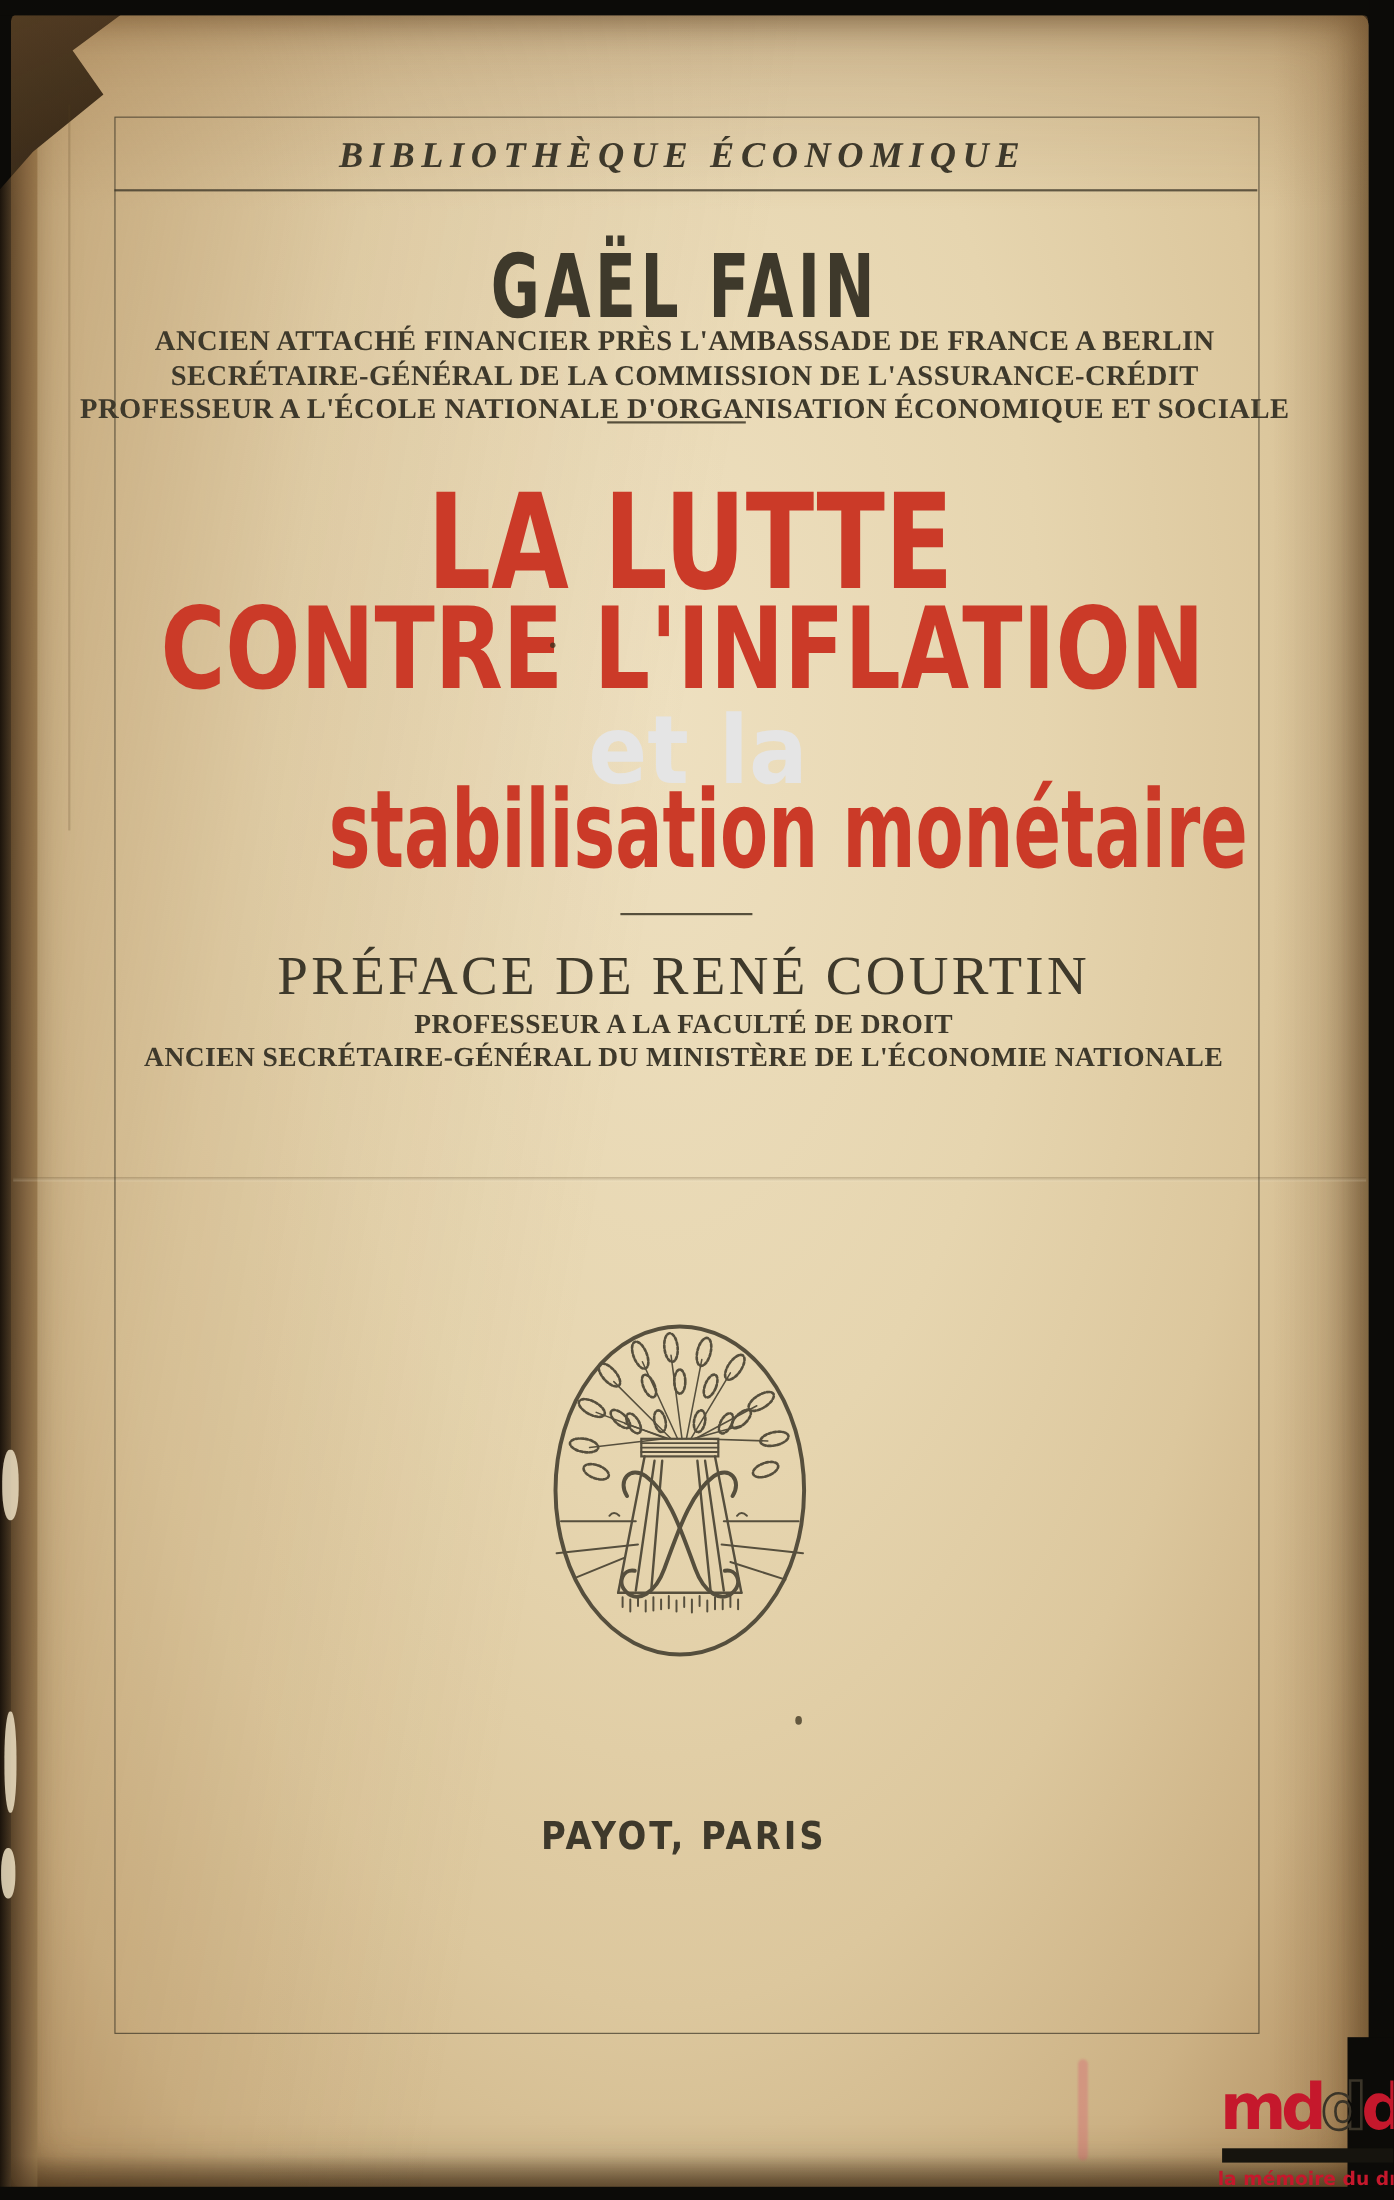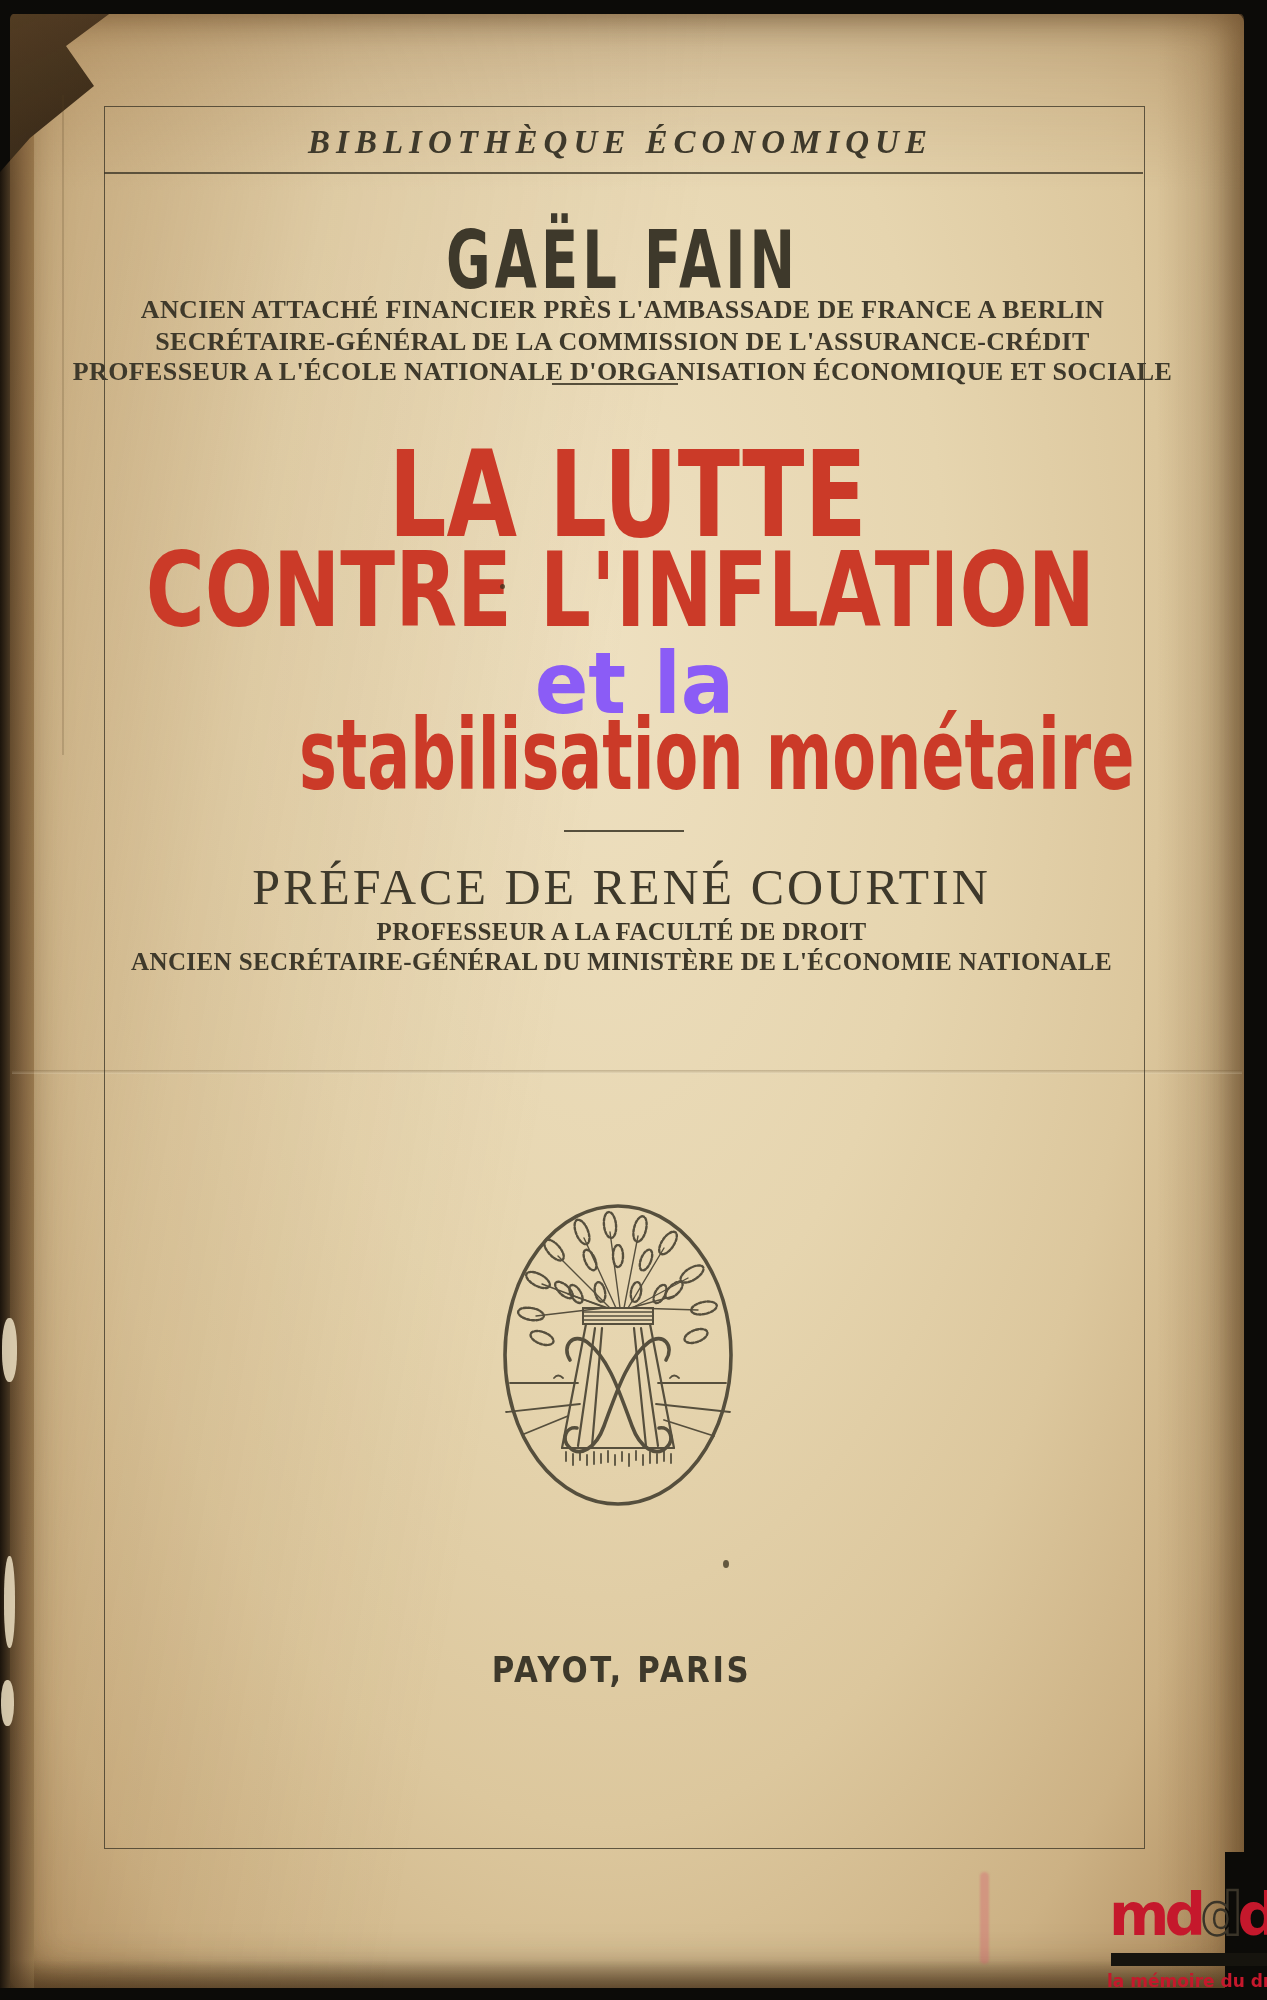--- a/index.html
+++ b/index.html
@@ -102,21 +102,21 @@
   </div>
 
   <div class="t serifb cred cred1">ANCIEN ATTACHÉ FINANCIER PRÈS L'AMBASSADE DE FRANCE A BERLIN</div>
   <div class="t serifb cred cred2">SECRÉTAIRE-GÉNÉRAL DE LA COMMISSION DE L'ASSURANCE-CRÉDIT</div>
   <div class="t serifb cred cred3">PROFESSEUR A L'ÉCOLE NATIONALE D'ORGANISATION ÉCONOMIQUE ET SOCIALE</div>
 
   <div class="divider div1"></div>
 
   <div class="t sansb red tl1" style="color: rgb(203, 58, 40);"><span>LA LUTTE</span></div>
   <div class="t sansb red tl2" style="color: rgb(203, 58, 40);"><span>CONTRE L'INFLATION</span></div>
-  <div class="t sansb red tl3" style="color: #8b5cf6;"><span>et la</span></div>
+  <div class="t sansb red tl3" style="color: #e5e5e5;"><span>et la</span></div>
   <div class="t sansb red tl4" style="color: rgb(203, 58, 40);"><span>stabilisation monétaire</span></div>
 
   <div class="divider div2"></div>
 
   <div class="t preface-h">PRÉFACE DE RENÉ COURTIN</div>
   <div class="t serifb pcred pcred1">PROFESSEUR A LA FACULTÉ DE DROIT</div>
   <div class="t serifb pcred pcred2">ANCIEN SECRÉTAIRE-GÉNÉRAL DU MINISTÈRE DE L'ÉCONOMIE NATIONALE</div>
 
   <svg class="emblem" viewBox="0 0 240 315" fill="none" stroke="#4a4434" stroke-linecap="round">
     <ellipse cx="120" cy="157" rx="113" ry="149" stroke-width="3.6"></ellipse>

